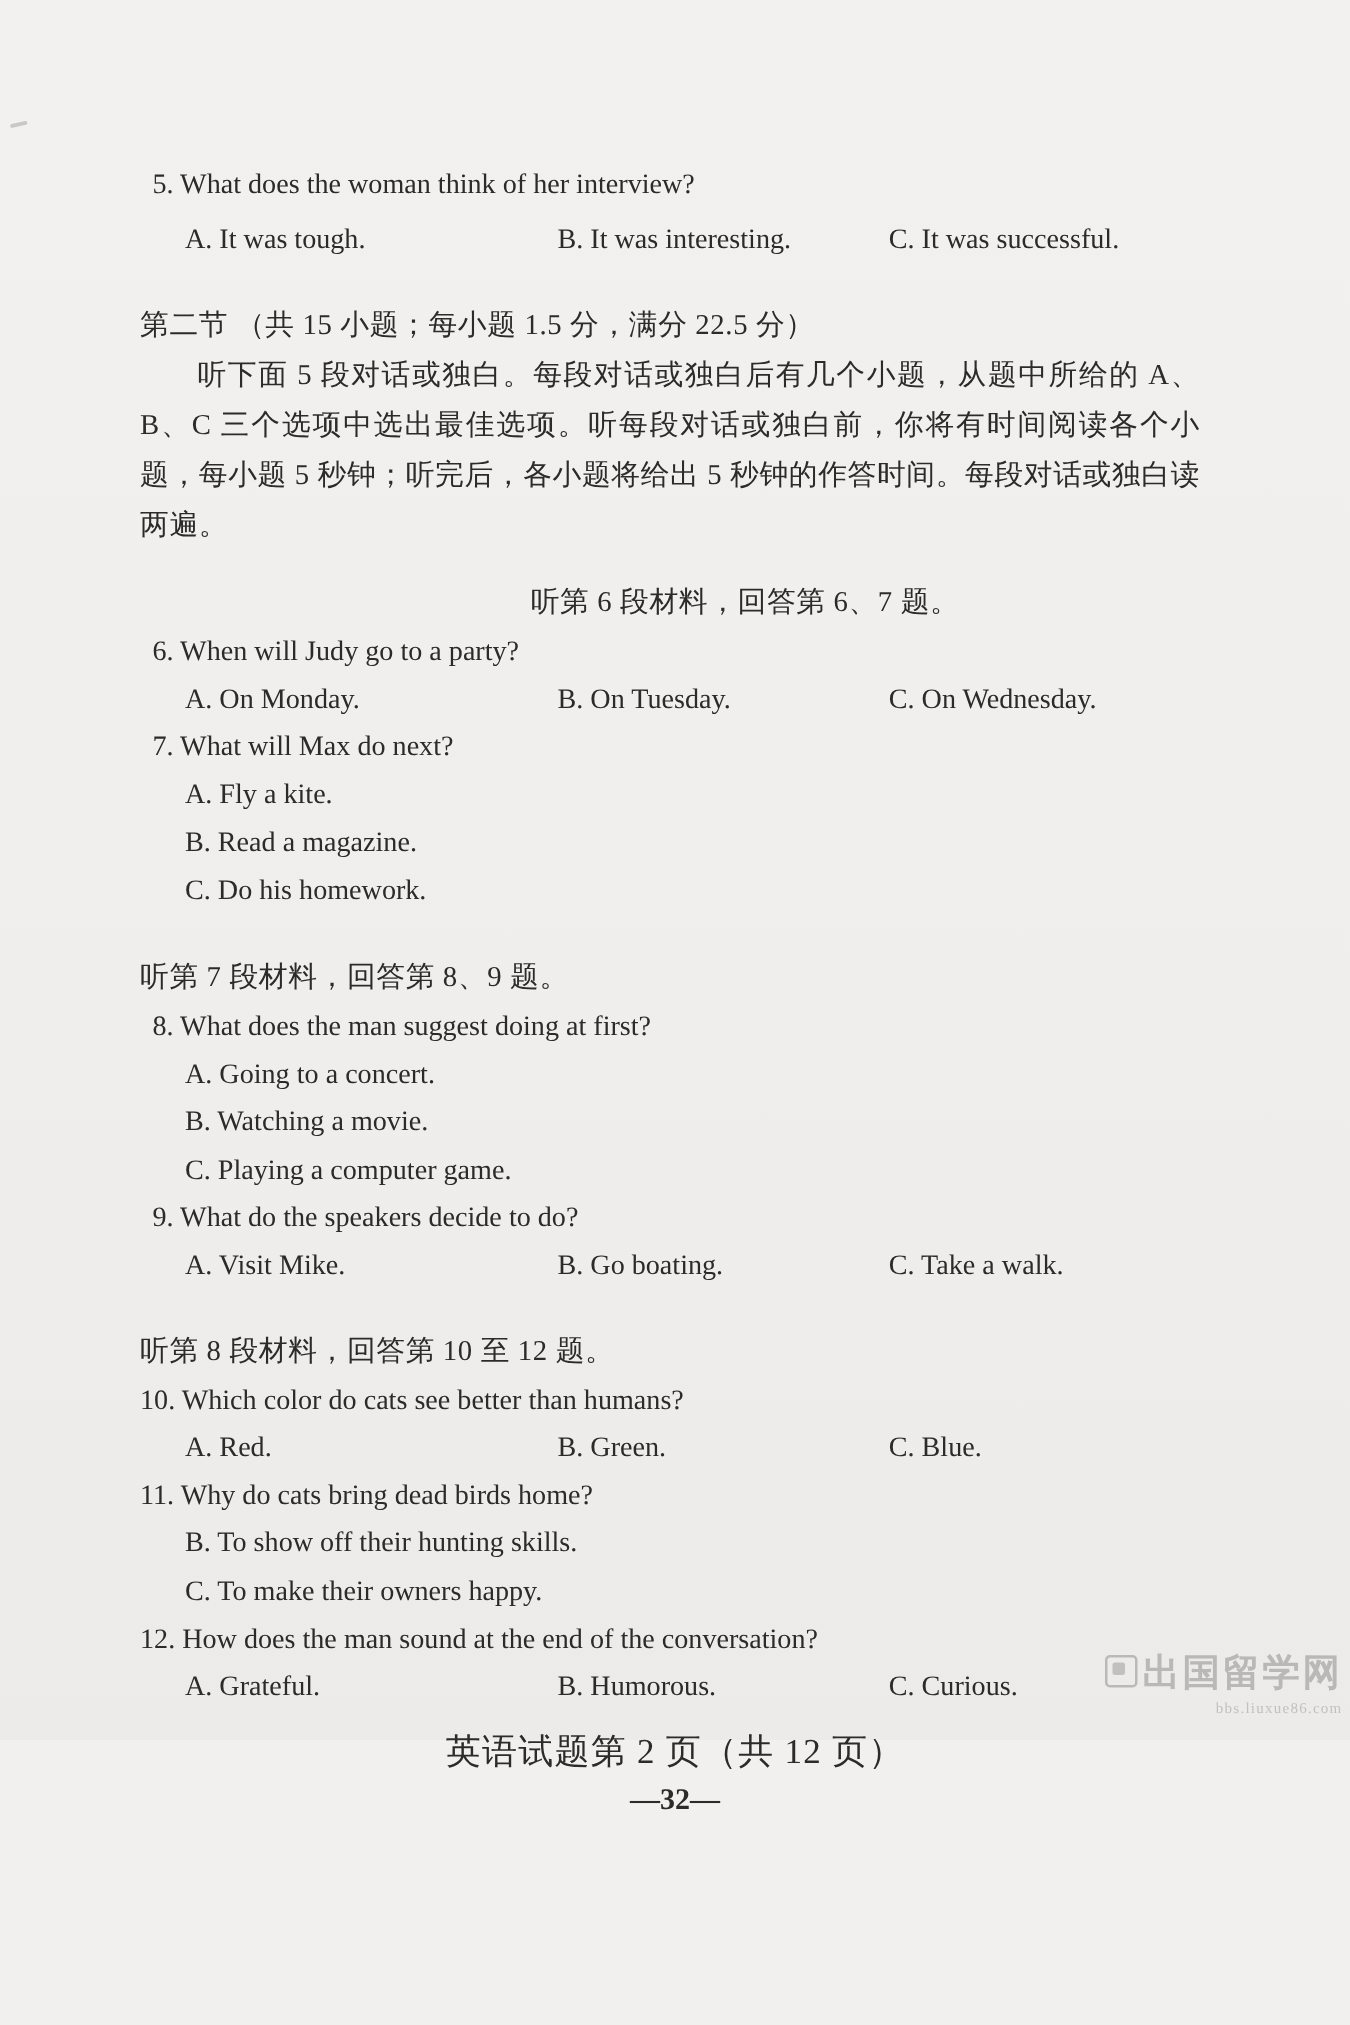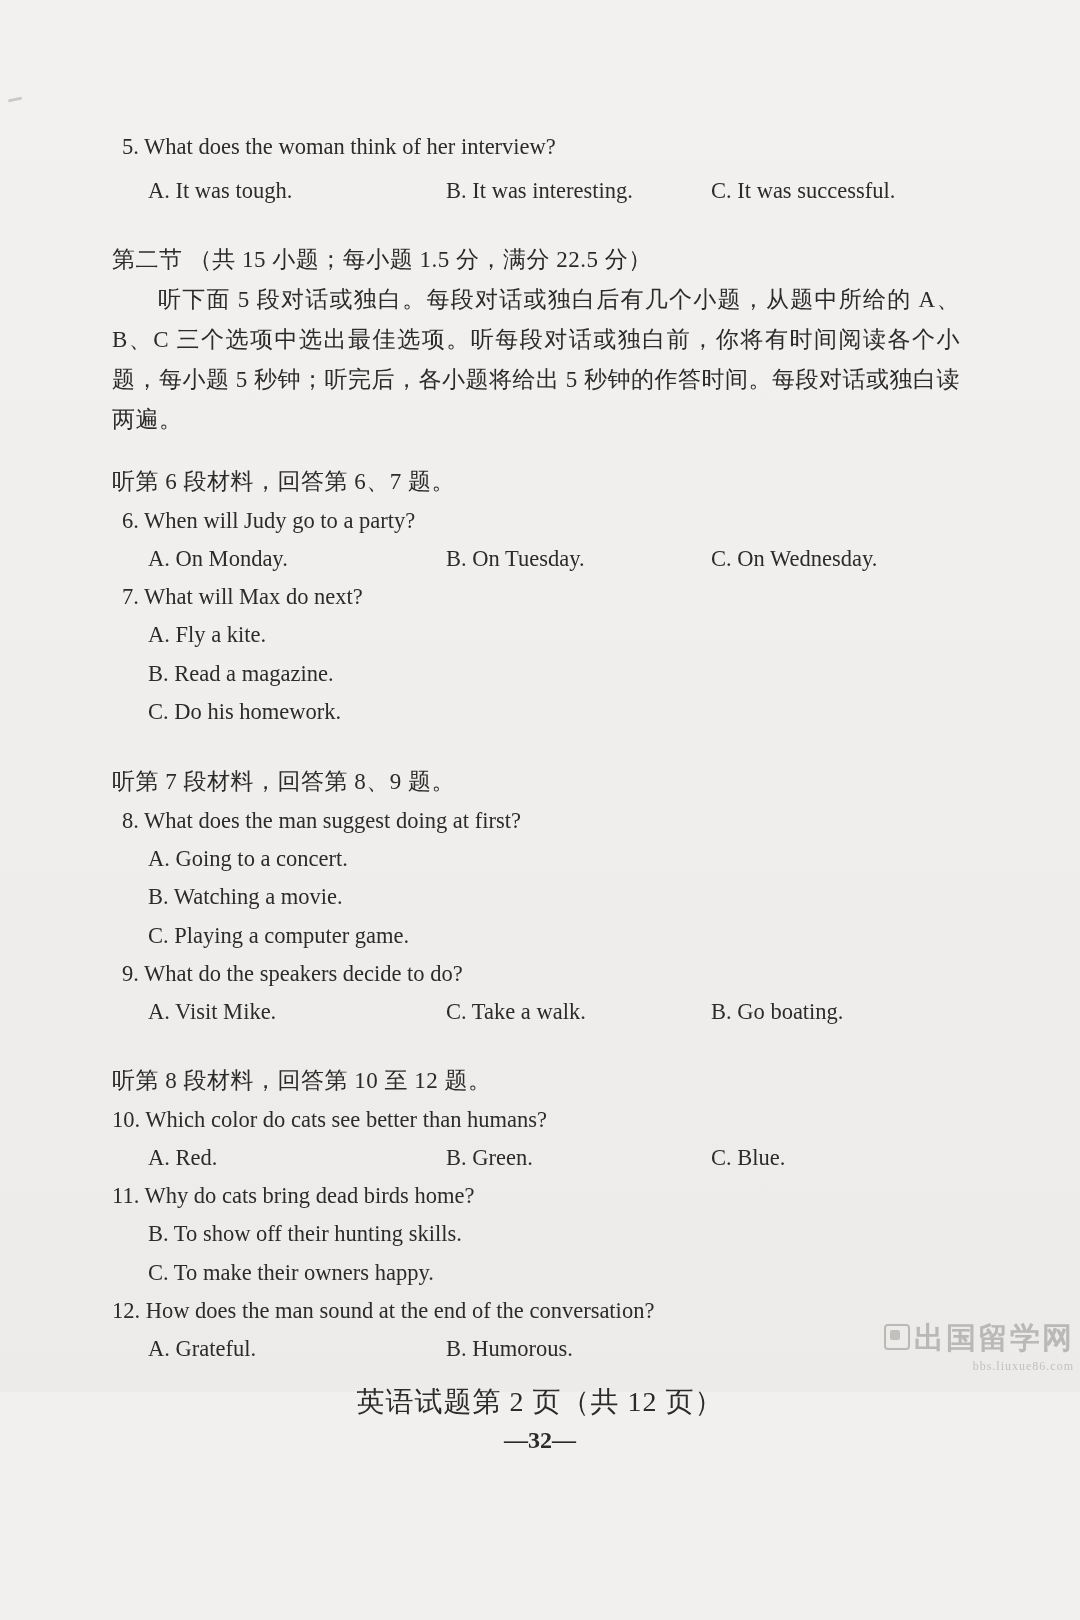--- a/index.html
+++ b/index.html
@@ -72,21 +72,21 @@
     text-align: justify;
     letter-spacing: 0.5px;
   }
   .material-note {
     margin-left: 112px;
     font-size: 23px;
     line-height: 40px;
     letter-spacing: 0.5px;
   }
   .gap-lg { margin-top: 30px; }
-  .gap-md { margin-top: 22px; }
+  .gap-md { margin-top: 22px; text-align: center; }
   .gap-sm { margin-top: 6px; font-family: Liberation Serif, serif; }
   .footer-line {
     margin-top: 16px;
     text-align: center;
     font-size: 28px;
     line-height: 36px;
     letter-spacing: 1px;
   }
   .page-number {
     text-align: center;
@@ -171,22 +171,22 @@
     <div class="line q-line">8. What does the man suggest doing at first?</div>
     <div class="opt-stack">
       <div>A. Going to a concert.</div>
       <div>B. Watching a movie.</div>
       <div>C. Playing a computer game.</div>
     </div>
 
     <div class="line q-line">9. What do the speakers decide to do?</div>
     <div class="opt-row">
       <span>A. Visit Mike.</span>
+      <span>B. Go boating.</span>
       <span>C. Take a walk.</span>
-      <span>B. Go boating.</span>
     </div>
 
     <div class="material-note gap-lg">听第 8 段材料，回答第 10 至 12 题。</div>
 
     <div class="line q-line two-digit">10. Which color do cats see better than humans?</div>
     <div class="opt-row">
       <span>A. Red.</span>
       <span>B. Green.</span>
       <span>C. Blue.</span>
     </div>
@@ -194,20 +194,21 @@
     <div class="line q-line two-digit">11. Why do cats bring dead birds home?</div>
     <div class="opt-stack">
       <div>B. To show off their hunting skills.</div>
       <div>C. To make their owners happy.</div>
     </div>
 
     <div class="line q-line two-digit">12. How does the man sound at the end of the conversation?</div>
     <div class="opt-row">
       <span>A. Grateful.</span>
       <span>B. Humorous.</span>
+      <span>C. Curious.</span>
     </div>
 
     <div class="footer-line">英语试题第 2 页（共 12 页）</div>
     <div class="page-number">—32—</div>
   </div>
 
   <div class="watermark">
     <div class="wm-logo"><span class="wm-icon"></span><span>出国留学网</span></div>
     <div class="wm-url">bbs.liuxue86.com</div>
   </div>

